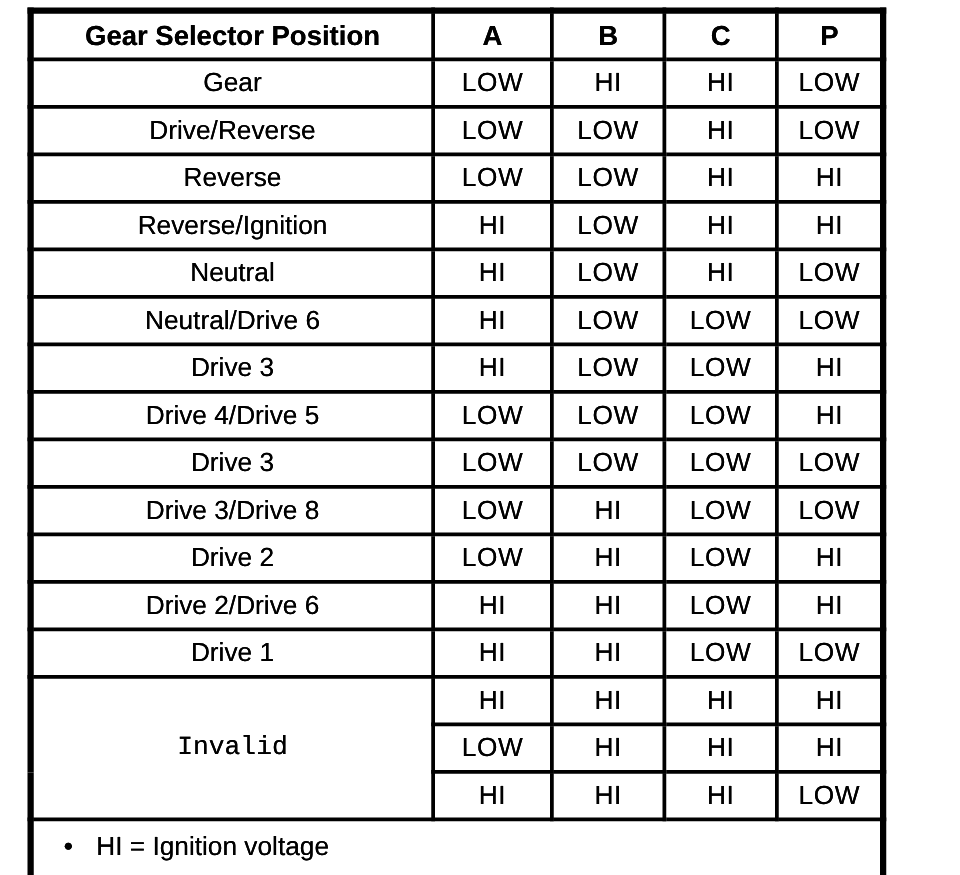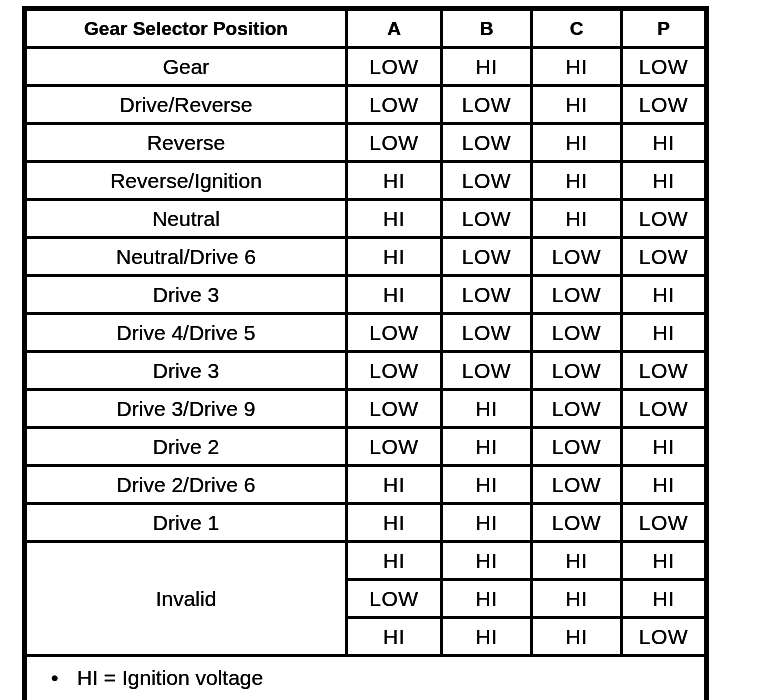--- a/index.html
+++ b/index.html
@@ -31,31 +31,32 @@
     padding: 0;
     height: 35px;
     font-size: 21px;
     line-height: 1;
     color: #000000;
     overflow: hidden;
     white-space: nowrap;
   }
   .gear-table thead th {
     font-weight: bold;
-    font-size: 19px;
+    font-size: 22px;
   }
   td.pos-cell {
     font-weight: normal;
   }
   td.val-cell {
     font-weight: normal;
     letter-spacing: 0.5px;
   }
   td.invalid-cell {
     font-weight: normal;
+    font-family: Liberation Mono, monospace;
   }
   td.notes-cell {
     text-align: left;
     height: 70px;
     padding: 2px 0 2px 24px;
     vertical-align: middle;
   }
   .note-line {
     display: flex;
     align-items: center;
@@ -151,21 +152,21 @@
       <td class="val-cell">HI</td>
     </tr>
     <tr>
       <td class="pos-cell">Drive 3</td>
       <td class="val-cell">LOW</td>
       <td class="val-cell">LOW</td>
       <td class="val-cell">LOW</td>
       <td class="val-cell">LOW</td>
     </tr>
     <tr>
-      <td class="pos-cell">Drive 3/Drive 9</td>
+      <td class="pos-cell">Drive 3/Drive 8</td>
       <td class="val-cell">LOW</td>
       <td class="val-cell">HI</td>
       <td class="val-cell">LOW</td>
       <td class="val-cell">LOW</td>
     </tr>
     <tr>
       <td class="pos-cell">Drive 2</td>
       <td class="val-cell">LOW</td>
       <td class="val-cell">HI</td>
       <td class="val-cell">LOW</td>

